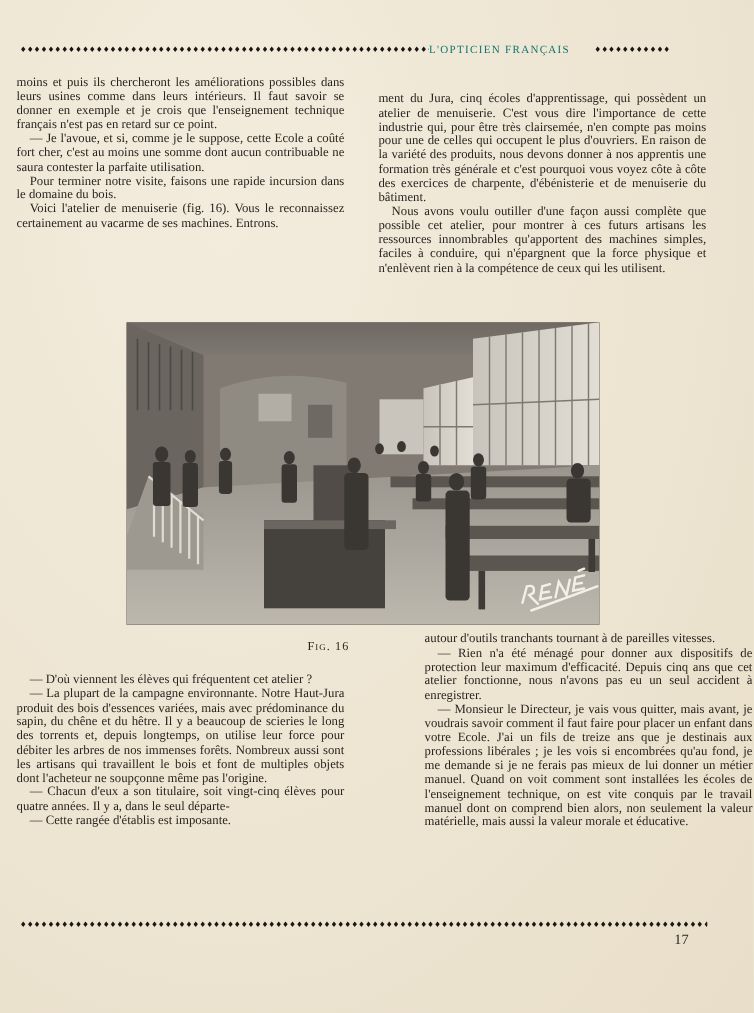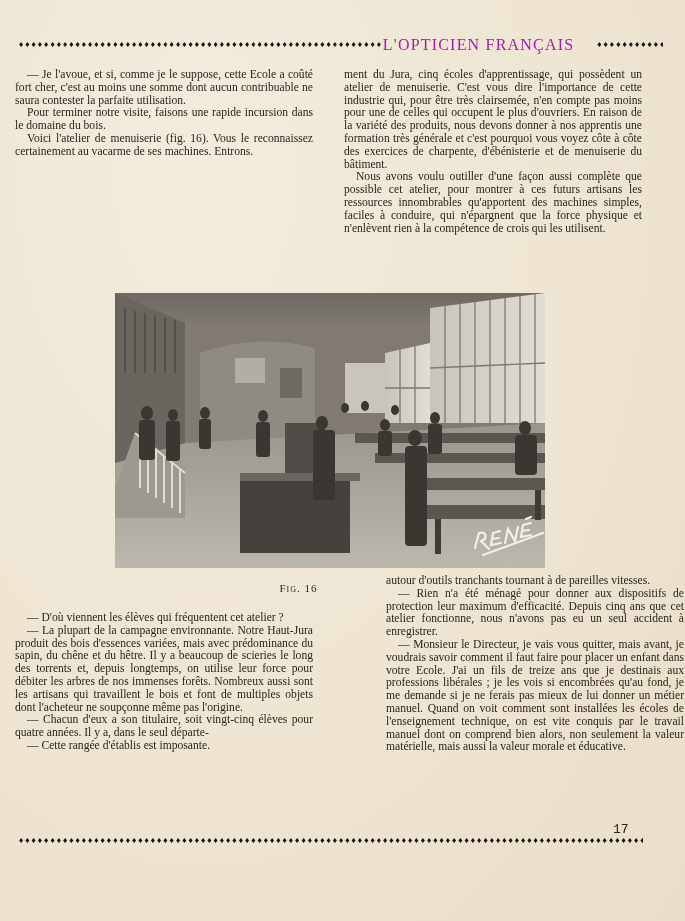--- a/index.html
+++ b/index.html
@@ -32,23 +32,23 @@
       color: #1a1512;
       white-space: nowrap;
       overflow: hidden;
       line-height: 10px;
     }
     .header-left-diamonds {
       width: 372px;
     }
     .header-title {
       font-family: "Liberation Serif", serif;
-      font-size: 16px;
+      font-size: 10px;
       letter-spacing: 1.2px;
-      color: #a21caf;
+      color: #0f766e;
       margin-right: 22px;
       white-space: nowrap;
     }
     .header-right-diamonds {
       width: 68px;
     }
     .column {
       position: absolute;
       width: 298px;
       font-family: "Liberation Serif", serif;
@@ -58,21 +58,21 @@
       color: #2a2420;
     }
     .column p {
       margin: 0;
       text-indent: 12px;
     }
     .column p.no-indent {
       text-indent: 0;
     }
     #col-top-left { left: 15px; top: 69px; }
-    #col-top-right { left: 344px; top: 69px; }
+    #col-top-right { left: 344px; top: 84px; }
     #col-bottom-left { left: 15px; top: 612px; }
     #col-bottom-right { left: 344px; top: 575px; margin-left: 42px; }
 
     .photo {
       position: absolute;
       left: 115px;
       top: 293px;
       width: 430px;
       height: 275px;
       background: #5a5550;
@@ -97,45 +97,46 @@
     }
     .footer-rule {
       position: absolute;
       top: 836px;
       left: 18px;
       width: 625px;
       height: 10px;
     }
     .page-number {
       position: absolute;
-      top: 822px;
+      top: 846px;
       left: 613px;
-      font-family: Liberation Mono, monospace;
+      font-family: Liberation Serif, serif;
       font-size: 13px;
       color: #2a2420;
     }
   </style>
 </head>
 <body>
 
 <div class="header-rule">
   <div class="diamonds header-left-diamonds">♦♦♦♦♦♦♦♦♦♦♦♦♦♦♦♦♦♦♦♦♦♦♦♦♦♦♦♦♦♦♦♦♦♦♦♦♦♦♦♦♦♦♦♦♦♦♦♦♦♦♦♦♦♦♦♦♦♦♦♦♦♦♦♦♦</div>
   <div class="header-title">L'OPTICIEN FRANÇAIS</div>
   <div class="diamonds header-right-diamonds">♦♦♦♦♦♦♦♦♦♦♦♦</div>
 </div>
 
 <div class="column" id="col-top-left">
+  <p class="no-indent">moins et puis ils chercheront les améliorations possibles dans leurs usines comme dans leurs intérieurs. Il faut savoir se donner en exemple et je crois que l'enseignement technique français n'est pas en retard sur ce point.</p>
   <p>— Je l'avoue, et si, comme je le suppose, cette Ecole a coûté fort cher, c'est au moins une somme dont aucun contribuable ne saura contester la parfaite utilisation.</p>
   <p>Pour terminer notre visite, faisons une rapide incursion dans le domaine du bois.</p>
   <p>Voici l'atelier de menuiserie (fig. 16). Vous le reconnaissez certainement au vacarme de ses machines. Entrons.</p>
 </div>
 
 <div class="column" id="col-top-right">
   <p class="no-indent">ment du Jura, cinq écoles d'apprentissage, qui possèdent un atelier de menuiserie. C'est vous dire l'importance de cette industrie qui, pour être très clairsemée, n'en compte pas moins pour une de celles qui occupent le plus d'ouvriers. En raison de la variété des produits, nous devons donner à nos apprentis une formation très générale et c'est pourquoi vous voyez côte à côte des exercices de charpente, d'ébénisterie et de menuiserie du bâtiment.</p>
-  <p>Nous avons voulu outiller d'une façon aussi complète que possible cet atelier, pour montrer à ces futurs artisans les ressources innombrables qu'apportent des machines simples, faciles à conduire, qui n'épargnent que la force physique et n'enlèvent rien à la compétence de crois qui les utilisent.</p>
+  <p>Nous avons voulu outiller d'une façon aussi complète que possible cet atelier, pour montrer à ces futurs artisans les ressources innombrables qu'apportent des machines simples, faciles à conduire, qui n'épargnent que la force physique et n'enlèvent rien à la compétence de ceux qui les utilisent.</p>
 </div>
 
 <div class="photo">
   <svg width="430" height="275" viewBox="0 0 430 275" xmlns="http://www.w3.org/2000/svg">
     <defs>
       <linearGradient id="ceil" x1="0" y1="0" x2="0" y2="1">
         <stop offset="0" stop-color="#6e6963"></stop>
         <stop offset="1" stop-color="#8c877f"></stop>
       </linearGradient>
       <linearGradient id="floor" x1="0" y1="0" x2="0" y2="1">

